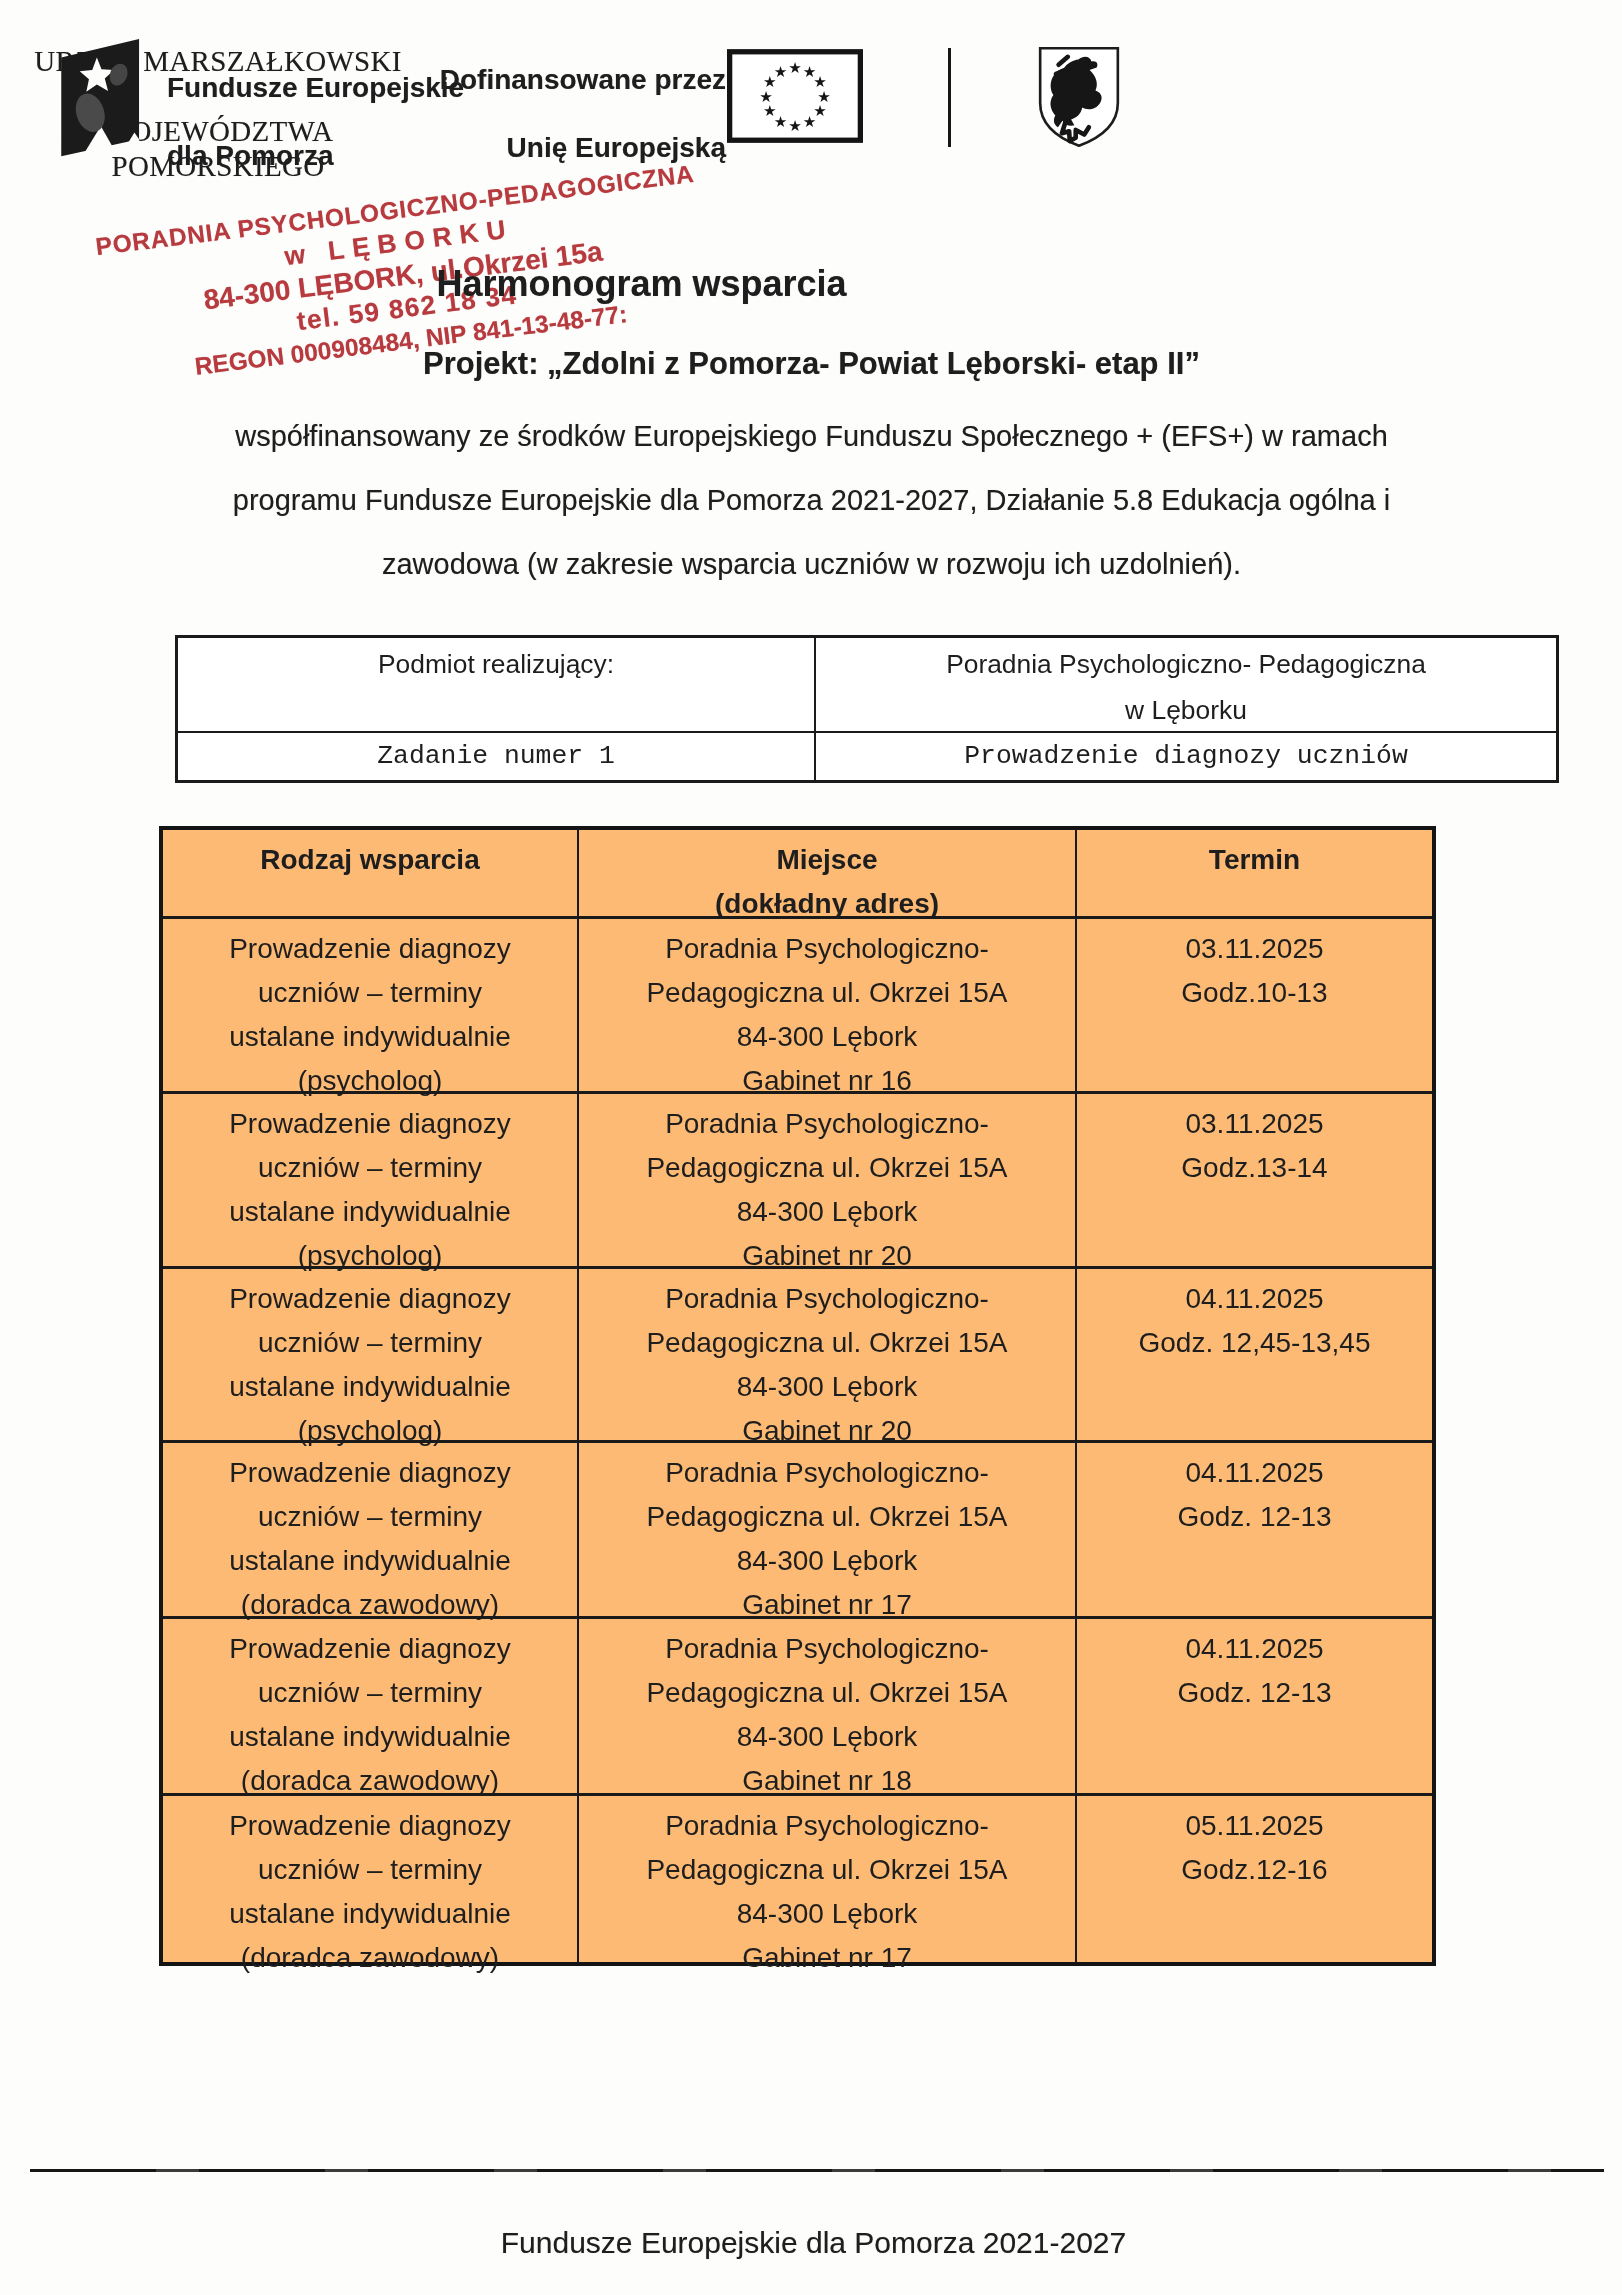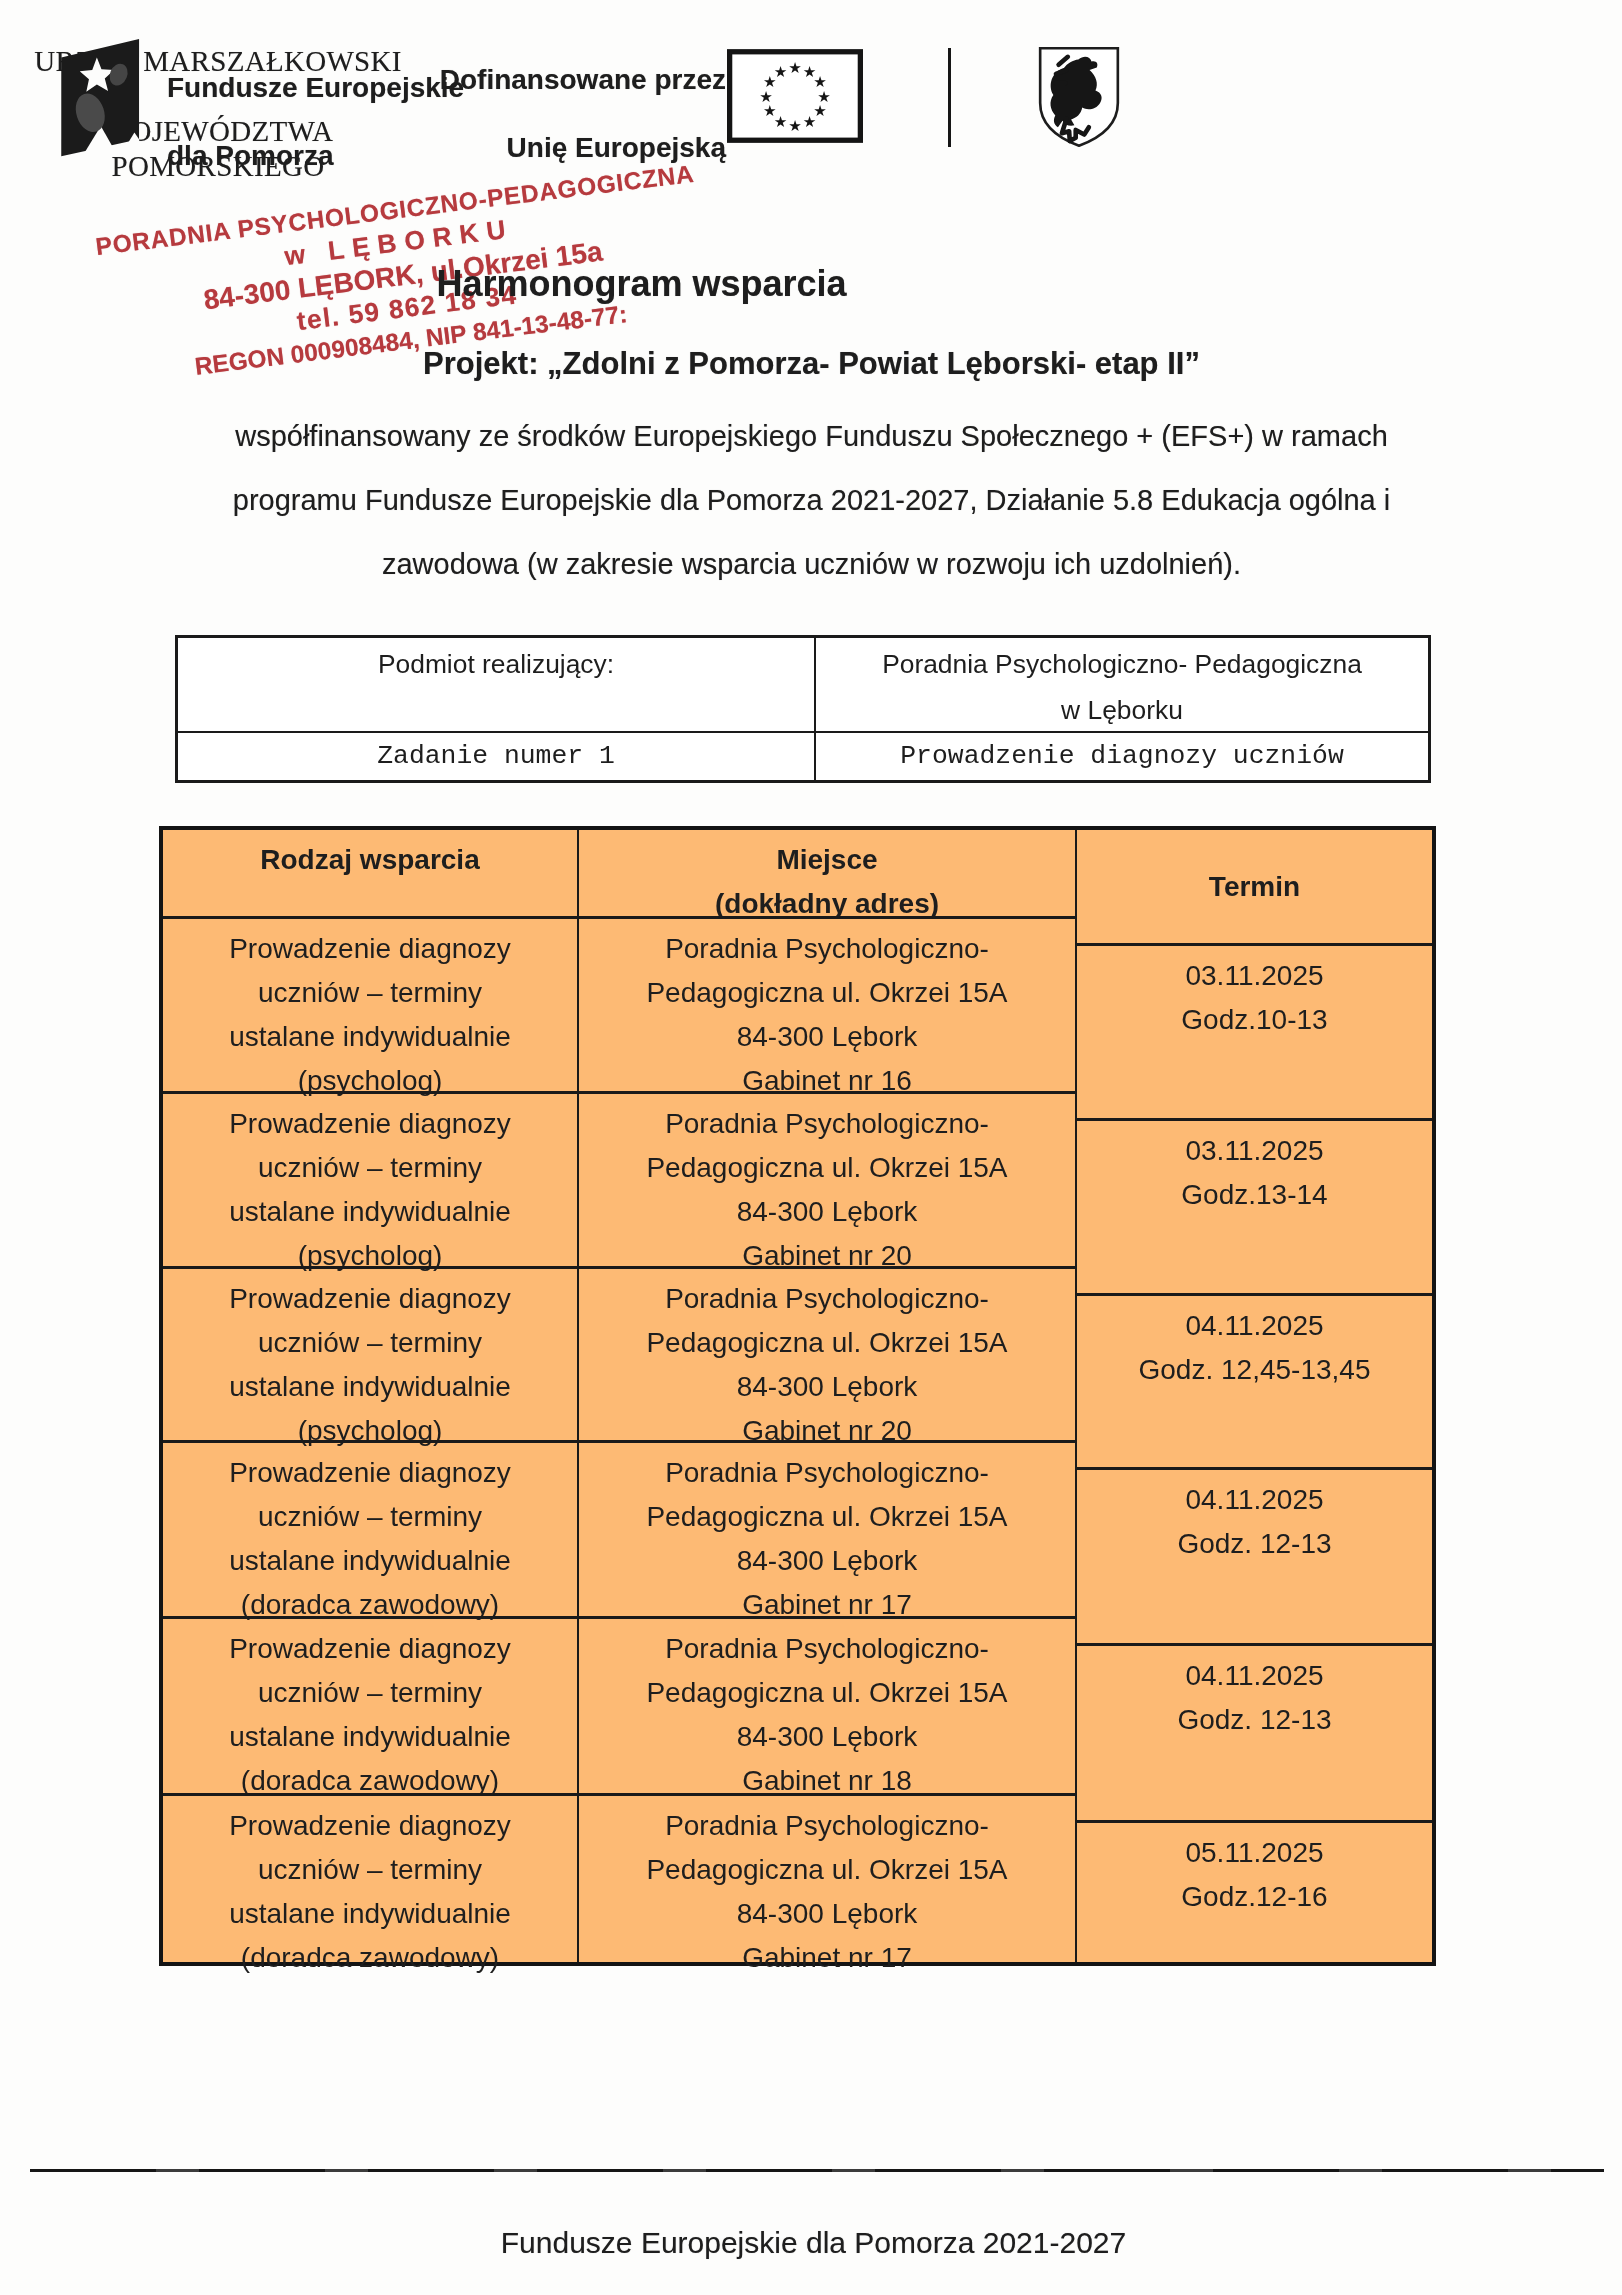--- a/index.html
+++ b/index.html
@@ -40,21 +40,21 @@
   
   .doc-title{position:absolute; left:0; top:263px; width:1283px; text-align:center; font-size:36px; font-weight:bold;}
   .project-line{position:absolute; left:0; top:340px; width:1623px; text-align:center; font-size:31px; font-weight:bold;margin-top:6px;}
   .description{
     position:absolute; left:0; top:404px; width:1623px; text-align:center;
     font-size:29px; line-height:64px; white-space:pre-line;
   }
 
   
   .info-table{
-    position:absolute; left:175px; top:635px; width:1256px; box-sizing:border-box;
+    position:absolute; left:175px; top:635px; width:1384px; box-sizing:border-box;
     border:3.3px solid #1a1a1a; display:grid;
     grid-template-columns:638px 1fr; grid-template-rows:93px 49px;
     background:#fff;
   }
   .info-table>div{
     box-sizing:border-box; border-right:2.6px solid #1a1a1a; border-top:2.6px solid #1a1a1a;
     display:flex; justify-content:center; align-items:flex-start;
     text-align:center; font-size:26.4px; line-height:46px; white-space:pre-line; padding-top:2.6px;
   }
   .info-table>div:nth-child(-n+2){border-top:none;}
@@ -68,21 +68,21 @@
     grid-template-columns:416px 498px 1fr;
     grid-template-rows:86px 175px 175px 174px 176px 177px 169px;
     background:#fdba74;
   }
   .sched-table>div{
     box-sizing:border-box; border-right:2.6px solid #1a1a1a; border-top:3.3px solid #1a1a1a;
     text-align:center; white-space:pre-line; padding-top:8px;
     font-size:28px; line-height:44px;
   }
   .sched-table>div:nth-child(-n+3){border-top:none;}
-  .sched-table>div:nth-child(3n){border-right:none;margin-top:27px;}
+  .sched-table>div:nth-child(3n){border-right:none;}
   .hcell{font-weight:bold; font-size:30px; line-height:41px; padding-top:10.6px;}
 
   
   .footer-rule{
     position:absolute; left:30px; top:2169px; width:1574px; height:3.3px;
     background:repeating-linear-gradient(90deg,#161616 0 126px,#3c3c3c 126px 169px);
   }
   .footer-text{position:absolute; left:2px; top:2226px; width:1623px; text-align:center; font-size:30px;}
 </style>
 </head>

